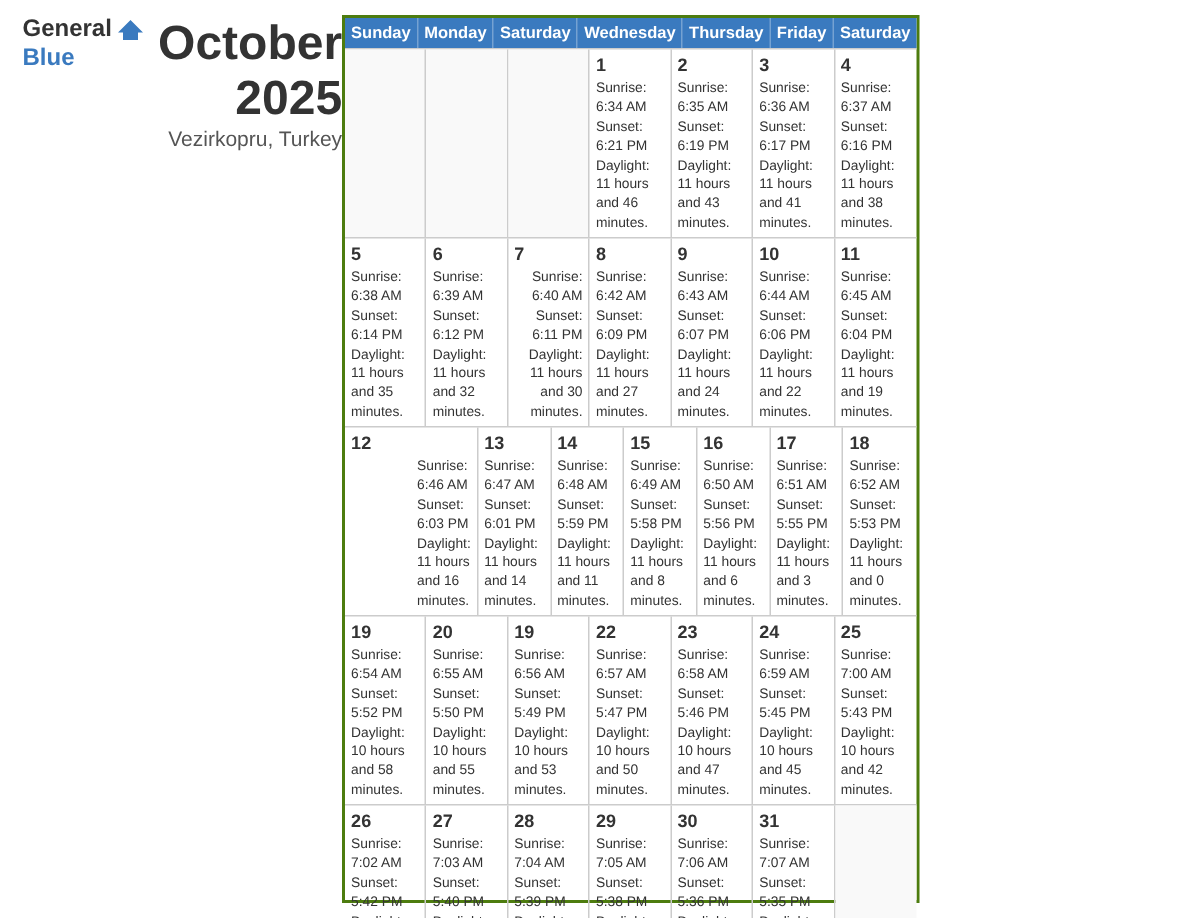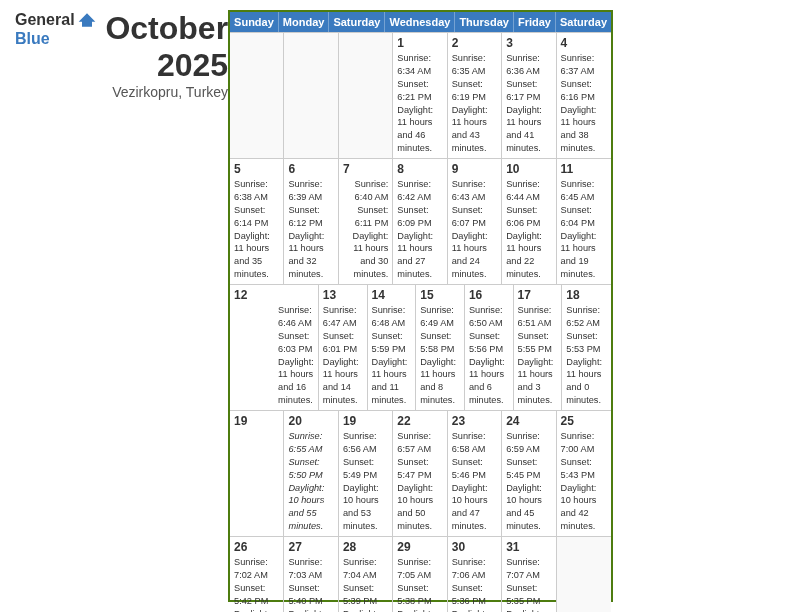--- a/index.html
+++ b/index.html
@@ -261,24 +261,27 @@
           <div class="cal-cell">
             <div class="day-number">18</div>
             <div class="cell-text" style="white-space: pre-line;">Sunrise: 6:52 AM
 Sunset: 5:53 PM
 Daylight: 11 hours and 0 minutes.</div>
           </div>
         </div>
         <div class="cal-week">
           <div class="cal-cell">
             <div class="day-number">19</div>
+            <div class="cell-text" style="white-space: pre-line;">Sunrise: 6:54 AM
+Sunset: 5:52 PM
+Daylight: 10 hours and 58 minutes.</div>
           </div>
           <div class="cal-cell">
             <div class="day-number">20</div>
-            <div class="cell-text" style="white-space: pre-line; font-style: italic;">Sunrise: 6:55 AM
+            <div class="cell-text" style="white-space: pre-line;">Sunrise: 6:55 AM
 Sunset: 5:50 PM
 Daylight: 10 hours and 55 minutes.</div>
           </div>
           <div class="cal-cell">
             <div class="day-number">19</div>
             <div class="cell-text" style="white-space: pre-line;">Sunrise: 6:56 AM
 Sunset: 5:49 PM
 Daylight: 10 hours and 53 minutes.</div>
           </div>
           <div class="cal-cell">

